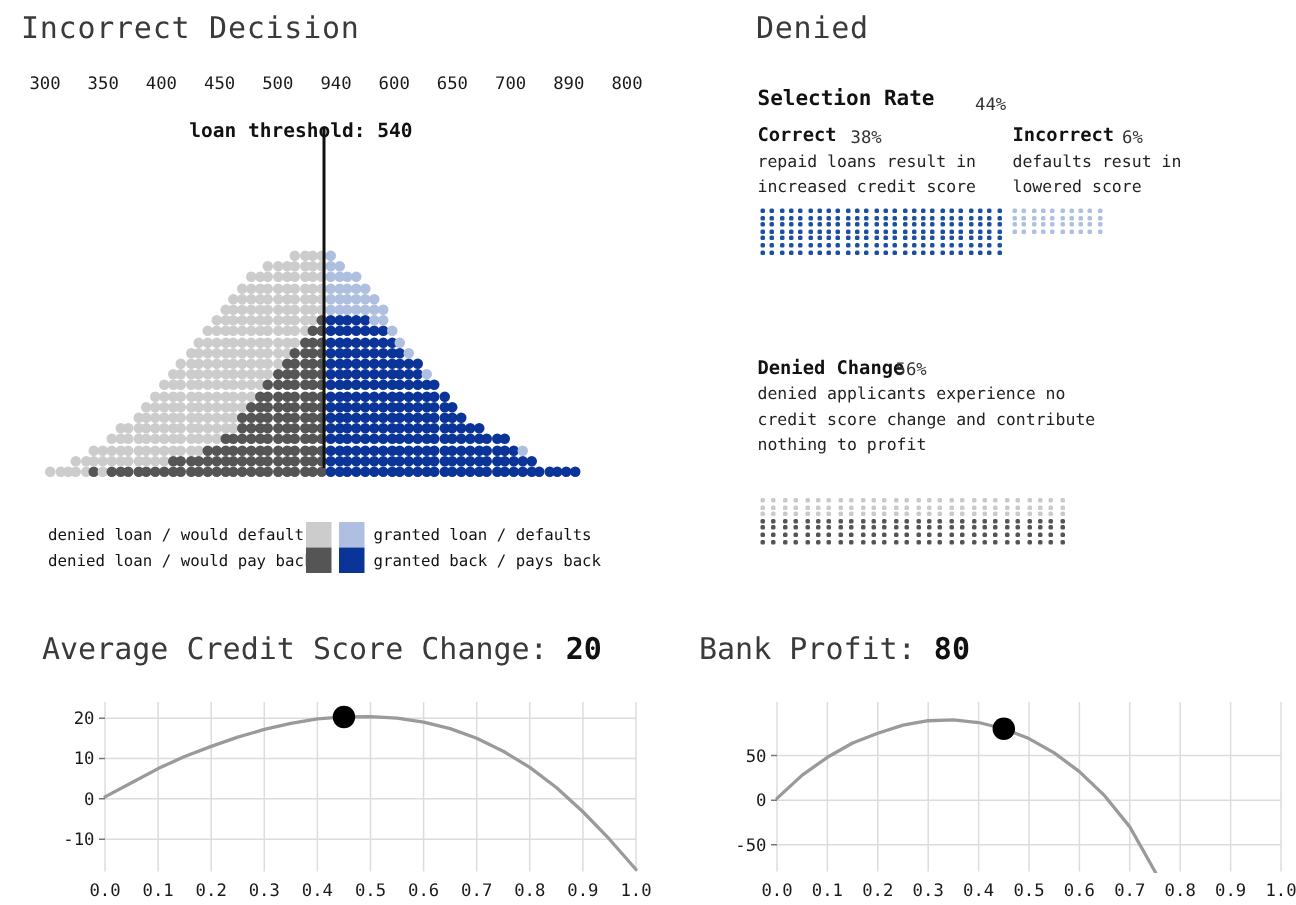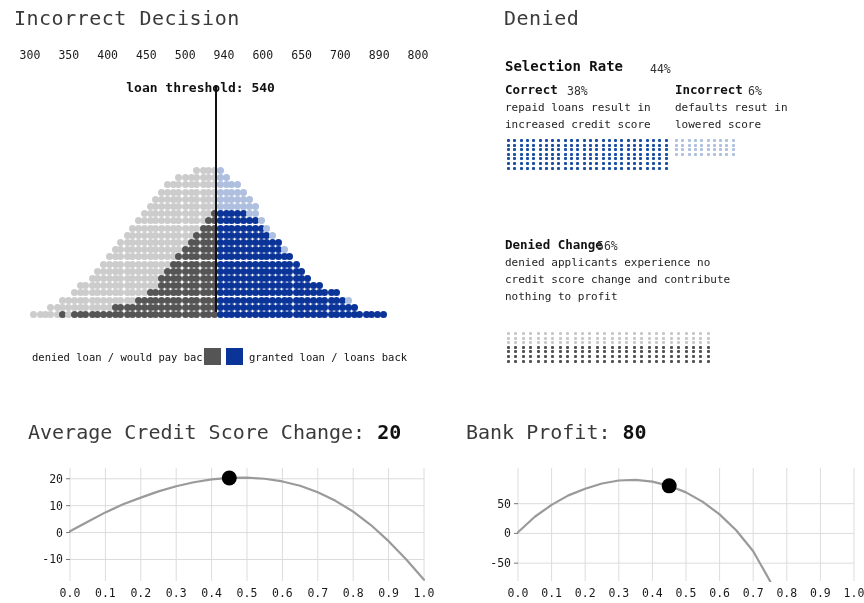--- a/index.html
+++ b/index.html
@@ -791,24 +791,30 @@
     <div class="dot" style="background: rgb(11, 52, 153); left: 342.3px; top: 208px;"></div>
     <div class="dot" style="background: rgb(11, 52, 153); left: 348.508px; top: 208px;"></div>
     <div class="dot" style="background: rgb(11, 52, 153); left: 353.94px; top: 208px;"></div>
     <div class="dot" style="background: rgb(11, 52, 153); left: 360.148px; top: 208px;"></div>
     <div class="dot" style="background: rgb(11, 52, 153); left: 365.58px; top: 208px;"></div>
   </div>
 <div id="threshold-line" style="left: 215.24px;"></div>
 
 <div id="legend">
     <div class="legend-row">
+      <span class="lbl-left">denied loan / would default</span>
+      <span class="sw" style="background: rgb(204, 204, 204);"></span>
+      <span class="sw" style="background: rgb(174, 191, 224); margin-left: 5px;"></span>
+      <span class="lbl-right">granted loan / defaults</span>
+    </div>
+    <div class="legend-row">
       <span class="lbl-left">denied loan / would pay back</span>
       <span class="sw" style="background: rgb(85, 85, 85);"></span>
       <span class="sw" style="background: rgb(11, 52, 153); margin-left: 5px;"></span>
-      <span class="lbl-right">granted loan / loans back</span>
+      <span class="lbl-right">granted back / pays back</span>
     </div>
   </div>
 
 <div class="panel-title" id="outcome-title">Denied</div>
 
 <div class="sec-head" style="left:505px; top:58px;">Selection Rate</div>
 <div class="sec-pct" style="left:650px; top:62px;">44%</div>
 
 <div class="sec-head" style="left:505px; top:82px; font-size:12.5px;">Correct</div>
 <div class="sec-pct" style="left:567px; top:84px;">38%</div>

